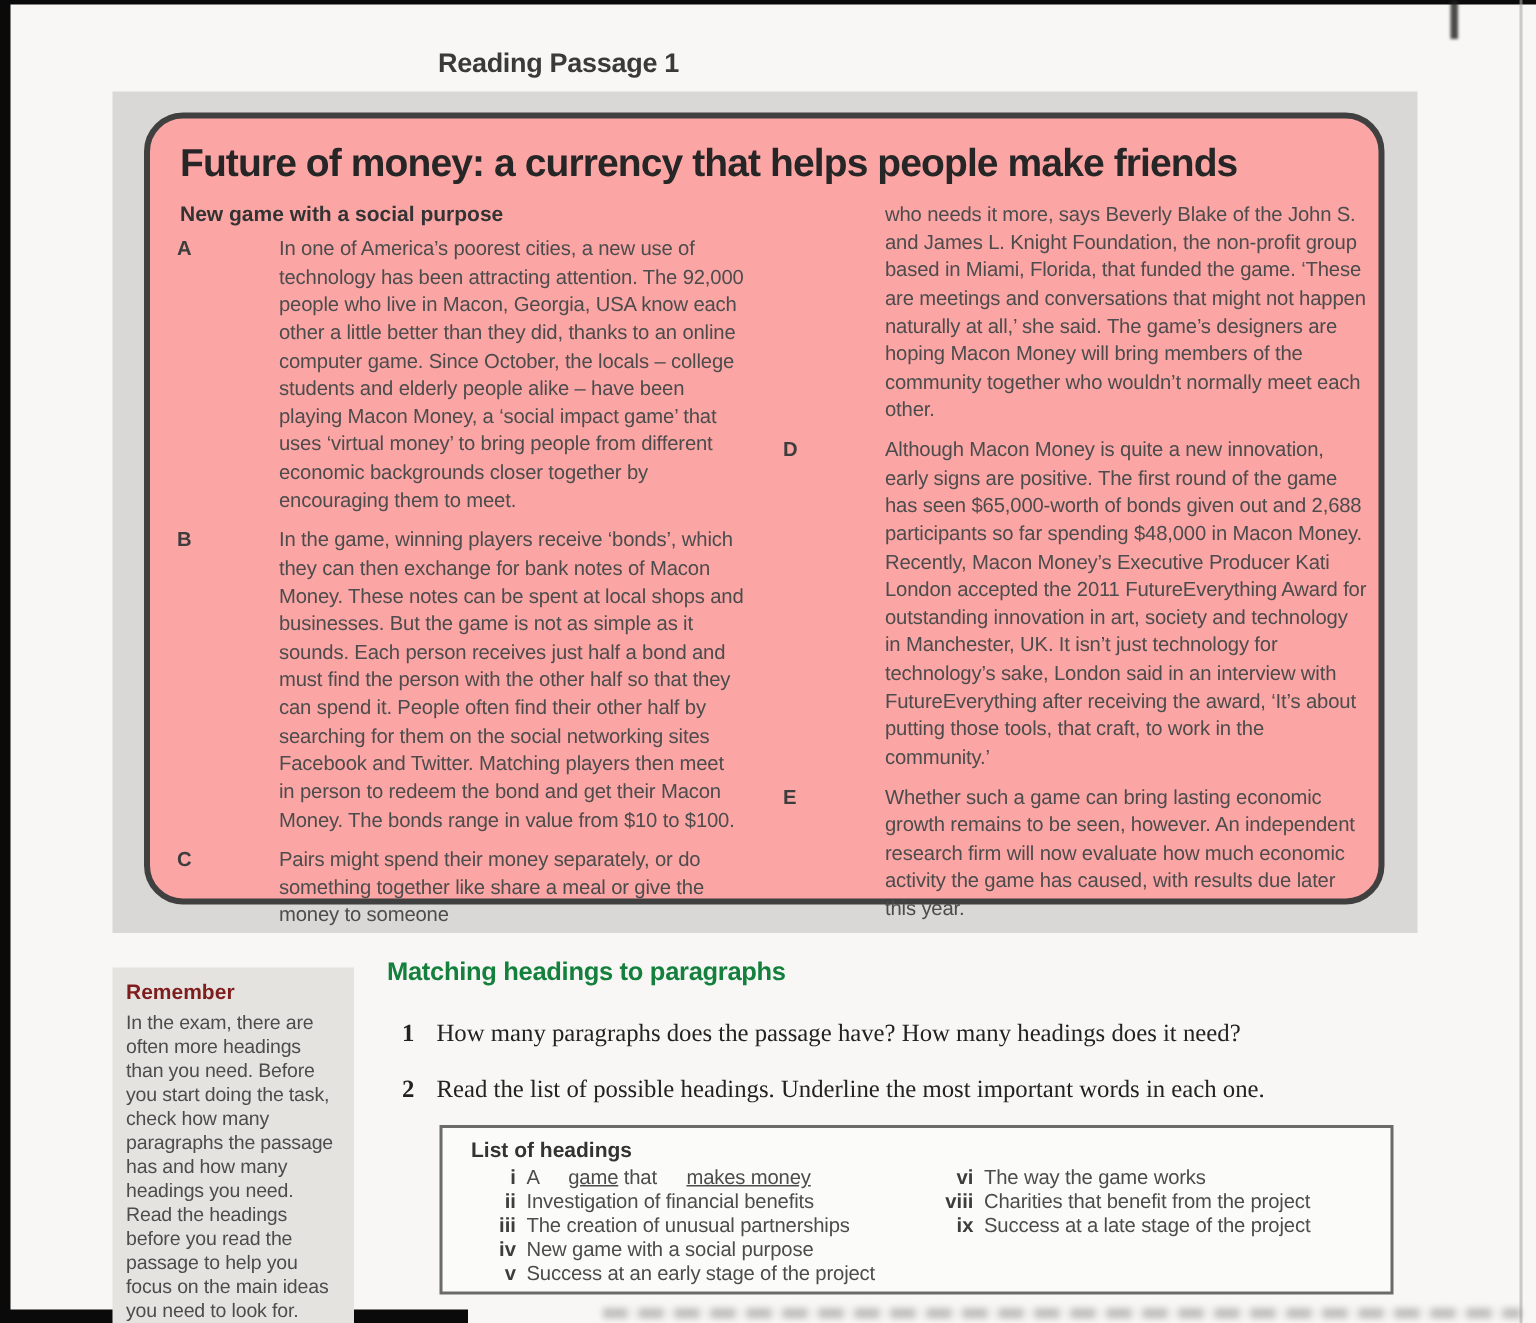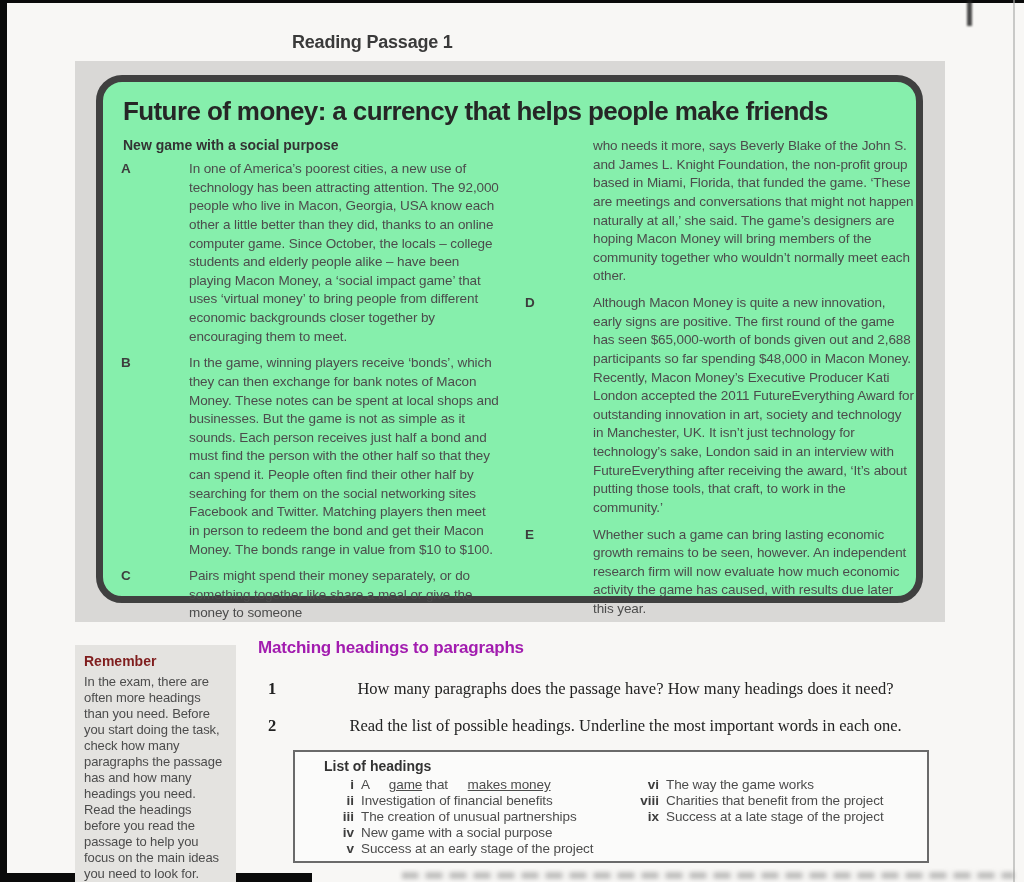--- a/index.html
+++ b/index.html
@@ -20,21 +20,21 @@
 
   #reading-passage-header{
     position:absolute;left:256px;top:32px;
     font-size:18px;font-weight:bold;color:#3a3a3a;letter-spacing:-.2px;margin-left:36px;
   }
 
   #band{position:absolute;left:75px;top:61px;width:870px;height:561px;background:#d9d8d6;}
 
   #passage-box{
     position:absolute;left:96px;top:75px;width:827px;height:528px;
-    background:#86efac;border:7px solid #404040;border-radius:26px;
+    background:#fca5a5;border:4px solid #404040;border-radius:26px;
     box-sizing:border-box;padding:12px 18px 0 18px;
   }
   .passage-title{
     font-size:26px;font-weight:bold;color:#262626;letter-spacing:-.6px;
     margin:2px 0 10px 2px;white-space:nowrap;
   }
   .columns{display:flex;gap:26px;}
   .col-left{width:378px;flex-shrink:0;}
   .col-right{width:389px;flex-shrink:0;}
   .subheading{font-weight:bold;font-size:14px;color:#333;margin:0 0 7px 2px;}
@@ -43,33 +43,33 @@
   .para .text{flex:1;letter-spacing:-.1px;}
 
   #remember-box{
     position:absolute;left:75px;top:645px;width:161px;height:237px;
     background:#e4e3e0;box-sizing:border-box;padding:8px 8px 0 9px;
   }
   #remember-title{font-weight:bold;font-size:14px;color:#7f1d1d;margin-bottom:5px;}
   #remember-body{font-size:13px;line-height:1.23;color:#4c4c4c;letter-spacing:-.1px;}
 
   #exercise{position:absolute;left:258px;top:638px;width:702px;}
-  #exercise-heading{font-weight:bold;font-size:17px;color:#a21caf;margin:0 0 21px 0;letter-spacing:-.2px;}
+  #exercise-heading{font-weight:bold;font-size:17px;color:#15803d;margin:0 0 21px 0;letter-spacing:-.2px;}
   .question{
     display:flex;font-family:"Liberation Serif", serif;
     font-size:16.5px;color:#222;margin:0 0 0 10px;
   }
   .q1{margin-bottom:17px;}
   .question .qnum{width:23px;font-weight:bold;flex-shrink:0;}
-  .question .qtext{flex:1;text-align:center;}
+  .question .qtext{flex:1;}
 
   #headings-box{
     position:absolute;left:293px;top:750px;width:636px;height:113px;
     border:2px solid #6a6a6a;background:#fbfbfa;box-sizing:border-box;
-    padding:6px 8px 0 29px;
+    padding:6px 8px 0 19px;
   }
   #headings-title{font-weight:bold;font-size:14px;color:#333;margin-bottom:3px;}
   .headings-columns{display:flex;}
   .hcol-left{width:305px;flex-shrink:0;}
   .hcol-right{width:305px;flex-shrink:0;}
   .hitem{display:flex;font-size:13.5px;line-height:16px;color:#4c4c4c;}
   .hitem .numeral{width:30px;text-align:right;font-weight:bold;margin-right:7px;flex-shrink:0;color:#3d3d3d;}
   .hitem .htext{flex:1;max-width:258px;letter-spacing:-.1px;}
   .u{text-decoration:underline;margin-left:16px;}
 </style>

